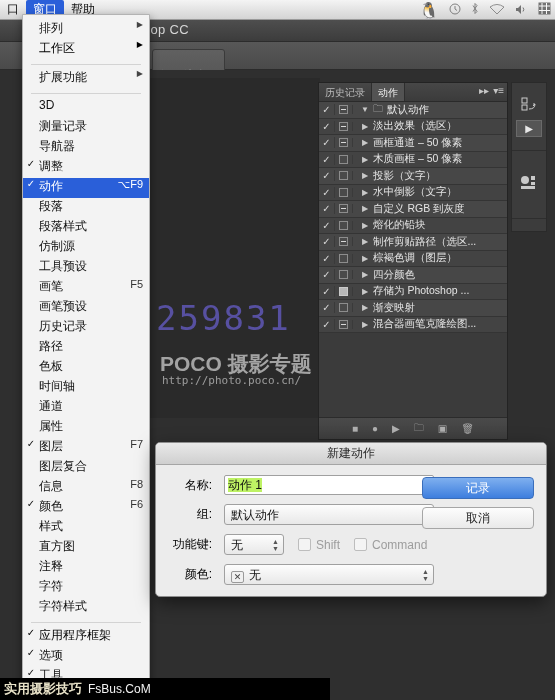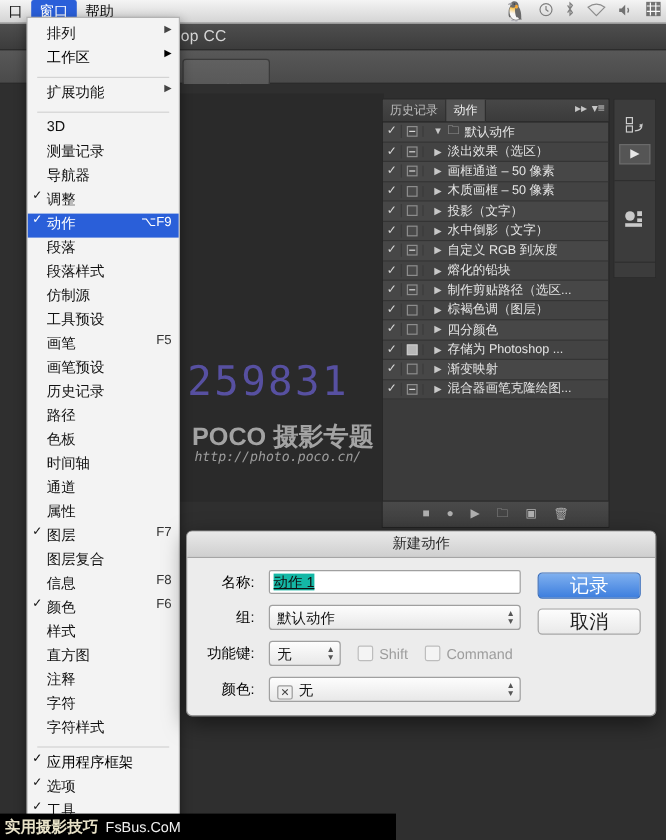--- a/index.html
+++ b/index.html
@@ -64,21 +64,21 @@
     font-size: 34px; color: #5a53a8; letter-spacing: 2px;
     opacity: .95;
   }
   .wm-poco {
     position: absolute; left: 12px; top: 272px;
     font-size: 21px; color: #b9b9b9; font-weight: bold; opacity: .85;
   }
   .wm-url {
     position: absolute; left: 14px; top: 296px;
     font-family: "DejaVu Sans Mono", monospace;
-    font-size: 11px; color: #b9b9b9; opacity: .8; font-style: italic;
+    font-size: 11px; color: #b9b9b9; opacity: .8;
   }
 
   
   .panel {
     position: absolute; left: 318px; top: 82px; width: 190px; height: 358px;
     background: #3b3b3b; border: 1px solid #232323;
   }
   .panel-tabs {
     height: 19px; background: linear-gradient(180deg,#474747,#3b3b3b);
     display: flex; align-items: stretch; border-bottom: 1px solid #2a2a2a;
@@ -191,21 +191,21 @@
   .frow { display: flex; align-items: center; margin-bottom: 9px; }
   .flabel {
     width: 56px; text-align: right; padding-right: 12px;
     font-size: 12px; color: #000000;
   }
   .ftext {
     width: 210px; height: 20px; background: #fff;
     border: 1px solid #a0a0a0; border-radius: 2px;
     font-size: 12px; color: #111; padding: 0 3px; line-height: 19px;
   }
-  .ftext .selv { background: #14b8a6; text-decoration: underline; }
+  .ftext .selv { background: #bef264; }
   .fsel {
     height: 21px; background: linear-gradient(180deg,#fdfdfd,#e8e8e8);
     border: 1px solid #a0a0a0; border-radius: 3px;
     font-size: 12px; color: #111; padding: 0 18px 0 6px;
     line-height: 20px; position: relative; white-space: nowrap;
   }
   .fsel .st {
     position: absolute; right: 4px; top: 3px;
     font-size: 7px; line-height: 7px; color: #555;
   }
@@ -216,22 +216,22 @@
     border-radius: 2px; display: inline-block; margin-right: 5px;
   }
   .cblabel { font-size: 12px; color: #9d9d9d; margin-right: 14px; display:flex; align-items:center;}
   .swatch {
     display: inline-block; width: 13px; height: 12px;
     border: 1px solid #9a9a9a; background: #f0f0f0; border-radius: 2px;
     font-size: 9px; line-height: 11px; text-align: center; color: #444;
     margin-right: 5px; vertical-align: -1px;
   }
   .dbtn {
-    position: absolute; width: 86px; height: 22px; border-radius: 4px;
-    font-size: 16px; display: flex; align-items: center; justify-content: center;
+    position: absolute; width: 112px; height: 22px; border-radius: 4px;
+    font-size: 12px; display: flex; align-items: center; justify-content: center;
   }
   .dbtn.primary {
     right: 12px; top: 12px; color: #fff;
     background: linear-gradient(180deg,#7fb0ef,#3d7ede);
     border: 1px solid #3a6ebb;
   }
   .dbtn.normal {
     right: 12px; top: 42px; color: #1d1d1d;
     background: linear-gradient(180deg,#fdfdfd,#e9e9e9);
     border: 1px solid #a6a6a6;

